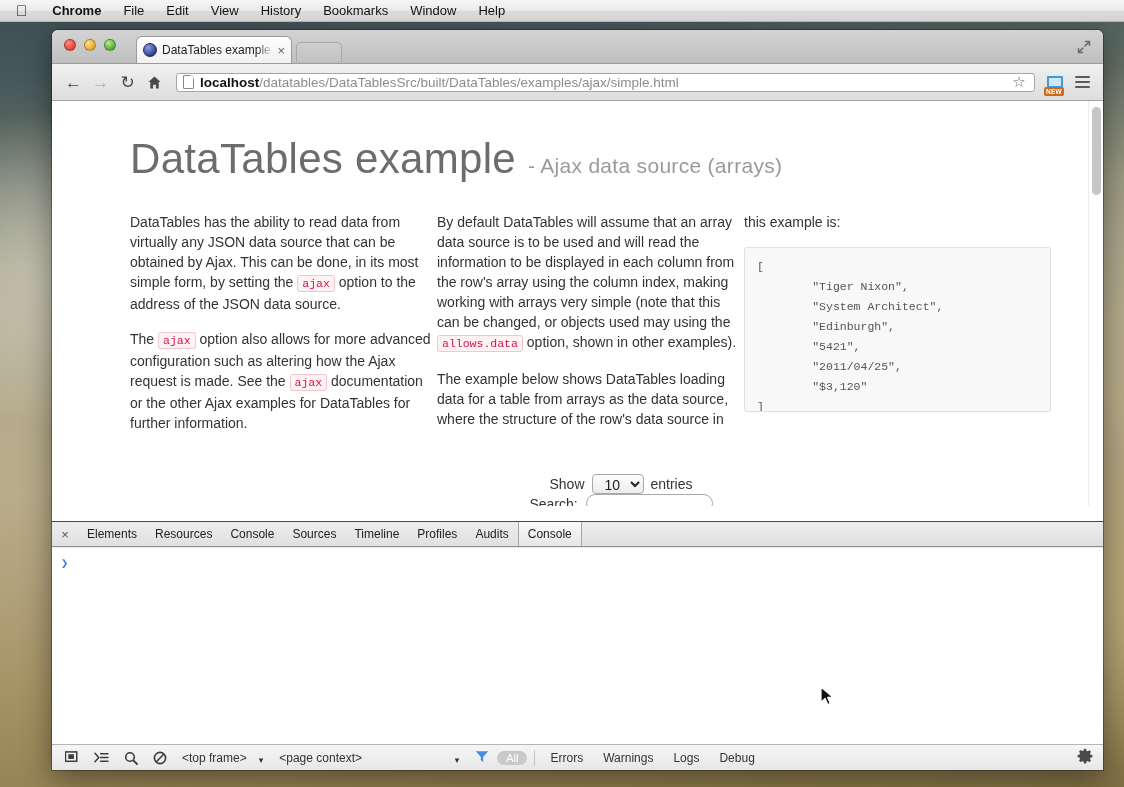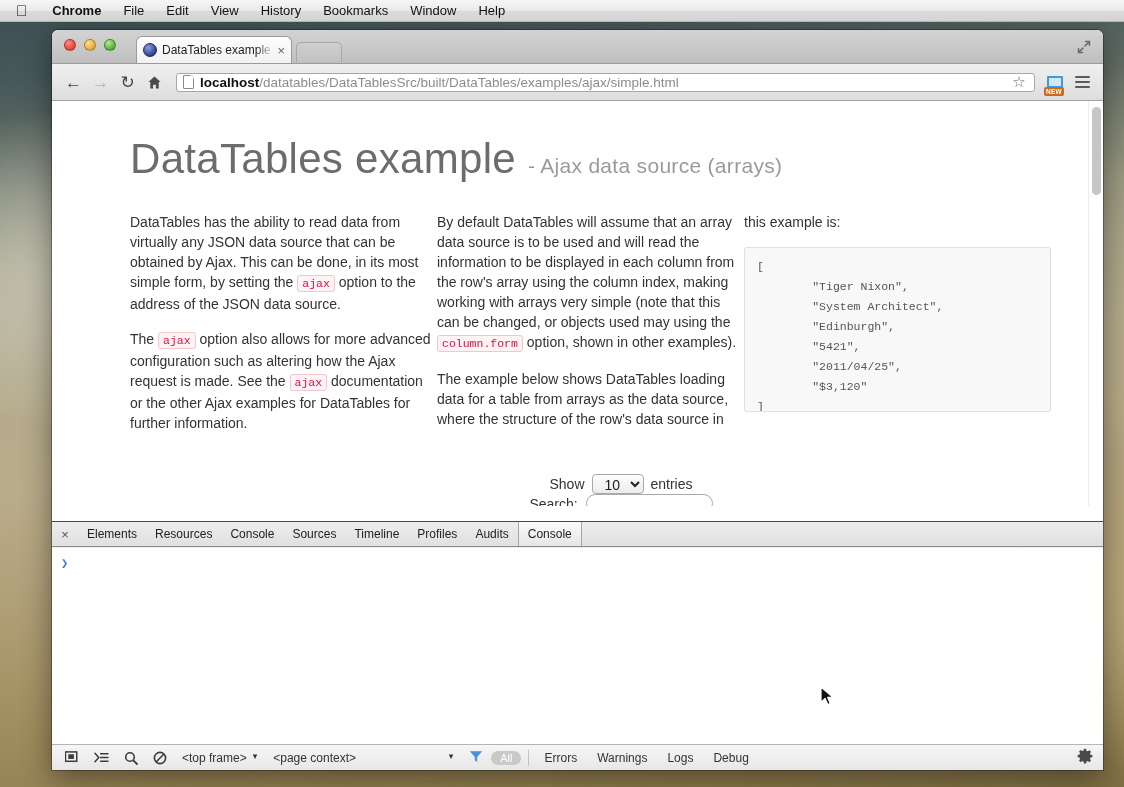--- a/index.html
+++ b/index.html
@@ -262,21 +262,21 @@
     display: flex; align-items: center;
     font-size: 12px; color: #333;
     padding: 0 6px;
   }
   #dt-status .sbtn {
     width: 29px; height: 22px; display: flex; align-items: center; justify-content: center;
     color: #4a4a4a; font-size: 14px;
   }
   #dt-status .sep { width: 1px; height: 16px; background: #c4c4c4; margin: 0 5px; }
   #dt-status .sel {
-    display: flex; align-items: flex-start; gap: 6px; padding: 0 8px; white-space: nowrap;
+    display: flex; align-items: flex-end; gap: 12px; padding: 0 8px; white-space: nowrap;
   }
   #dt-status .sel.wide { width: 196px; justify-content: space-between; }
   #dt-status .caret { font-size: 9px; color: #333; }
   #dt-status .filterfunnel { color: #4a90d9; font-size: 13px; padding: 0 8px; }
   #dt-status .pill {
     background: #c9c9c9; color: #fff; border-radius: 9px;
     padding: 1px 9px; font-size: 11px; margin-right: 2px;
   }
   #dt-status .lvl { padding: 0 10px; }
   #dt-status .gear { margin-left: auto; font-size: 15px; color: #4a4a4a; padding-right: 4px; }
@@ -356,21 +356,21 @@
       </h1>
 
       <div class="cols">
 
         <div class="col">
           <p><span>DataTables has the ability to read data from virtually any JSON data source that can be obtained by Ajax. This can be done, in its most simple form, by setting the </span><code class="inline">ajax</code><span> option to the address of the JSON data source.</span></p>
           <p><span>The </span><code class="inline">ajax</code><span> option also allows for more advanced configuration such as altering how the Ajax request is made. See the </span><code class="inline">ajax</code><span> documentation or the other Ajax examples for DataTables for further information.</span></p>
         </div>
 
         <div class="col">
-          <p><span>By default DataTables will assume that an array data source is to be used and will read the information to be displayed in each column from the row's array using the column index, making working with arrays very simple (note that this can be changed, or objects used may using the </span><code class="inline">column.form</code><span> option, shown in other examples).</span></p>
+          <p><span>By default DataTables will assume that an array data source is to be used and will read the information to be displayed in each column from the row's array using the column index, making working with arrays very simple (note that this can be changed, or objects used may using the </span><code class="inline">allows.data</code><span> option, shown in other examples).</span></p>
           <p>The example below shows DataTables loading data for a table from arrays as the data source, where the structure of the row's data source in</p>
         </div>
 
         <div class="col">
           <p>this example is:</p>
           <div class="codebox">[
         "Tiger Nixon",
         "System Architect",
         "Edinburgh",
         "5421",

